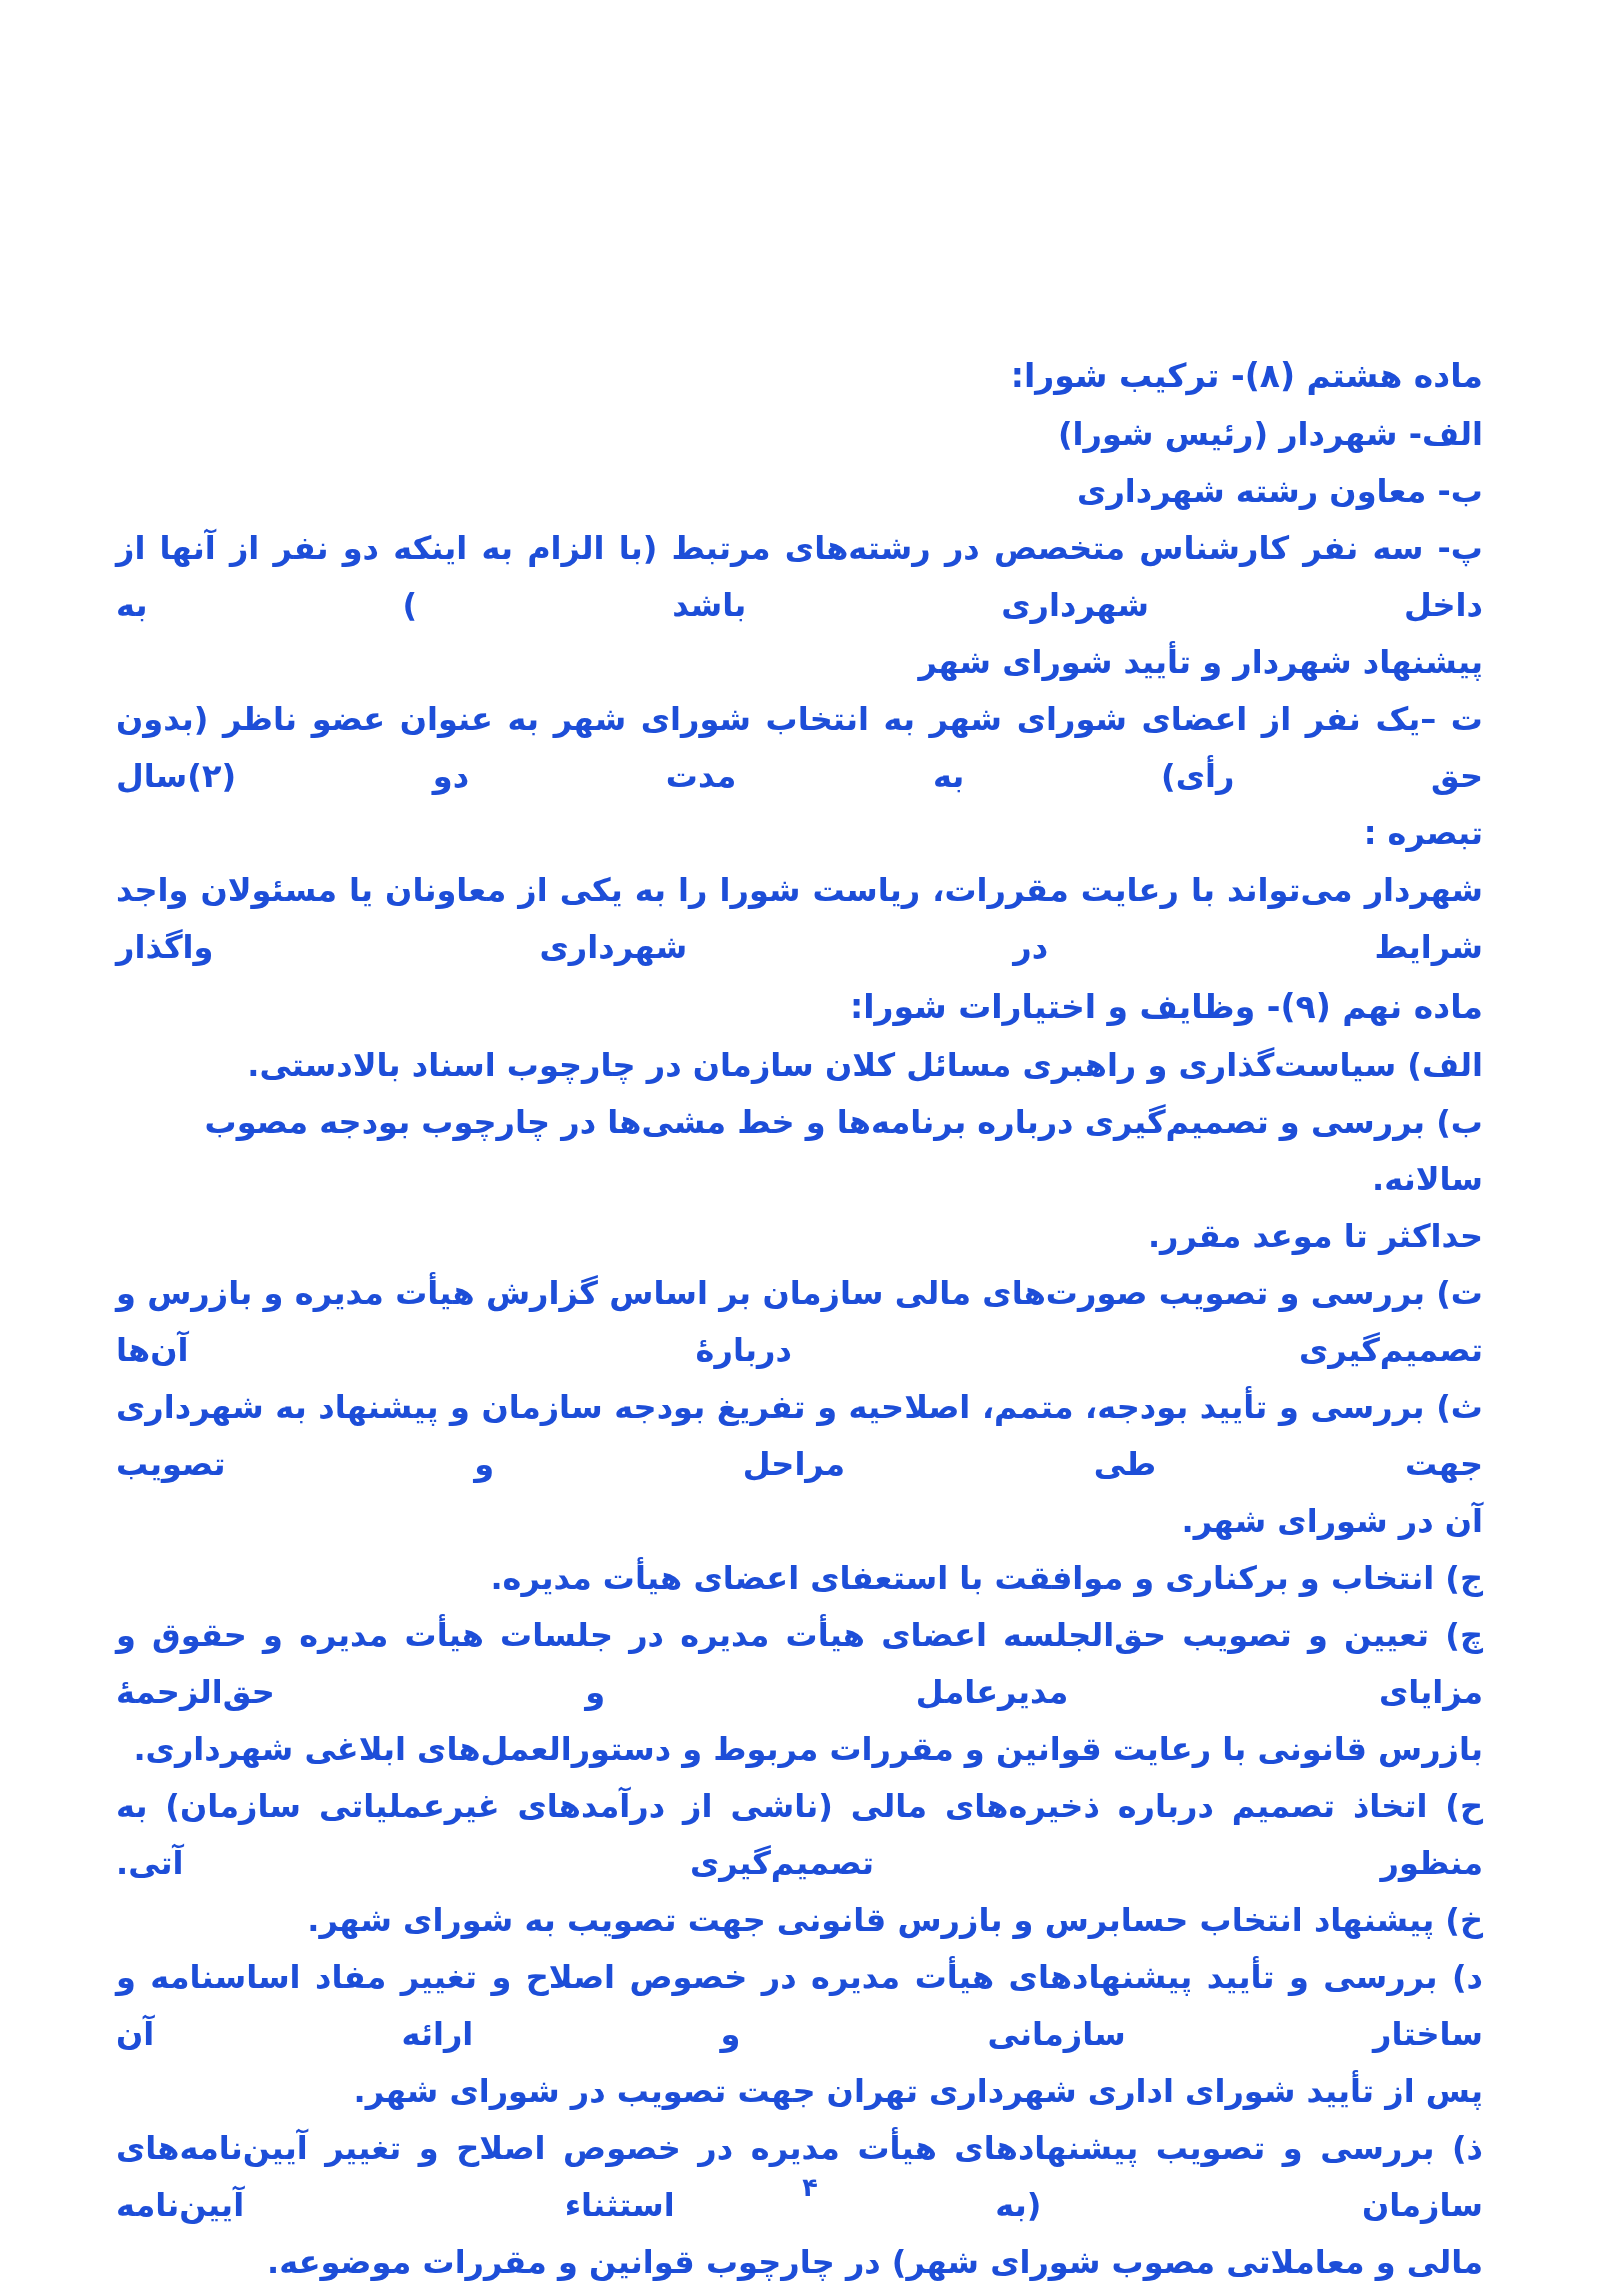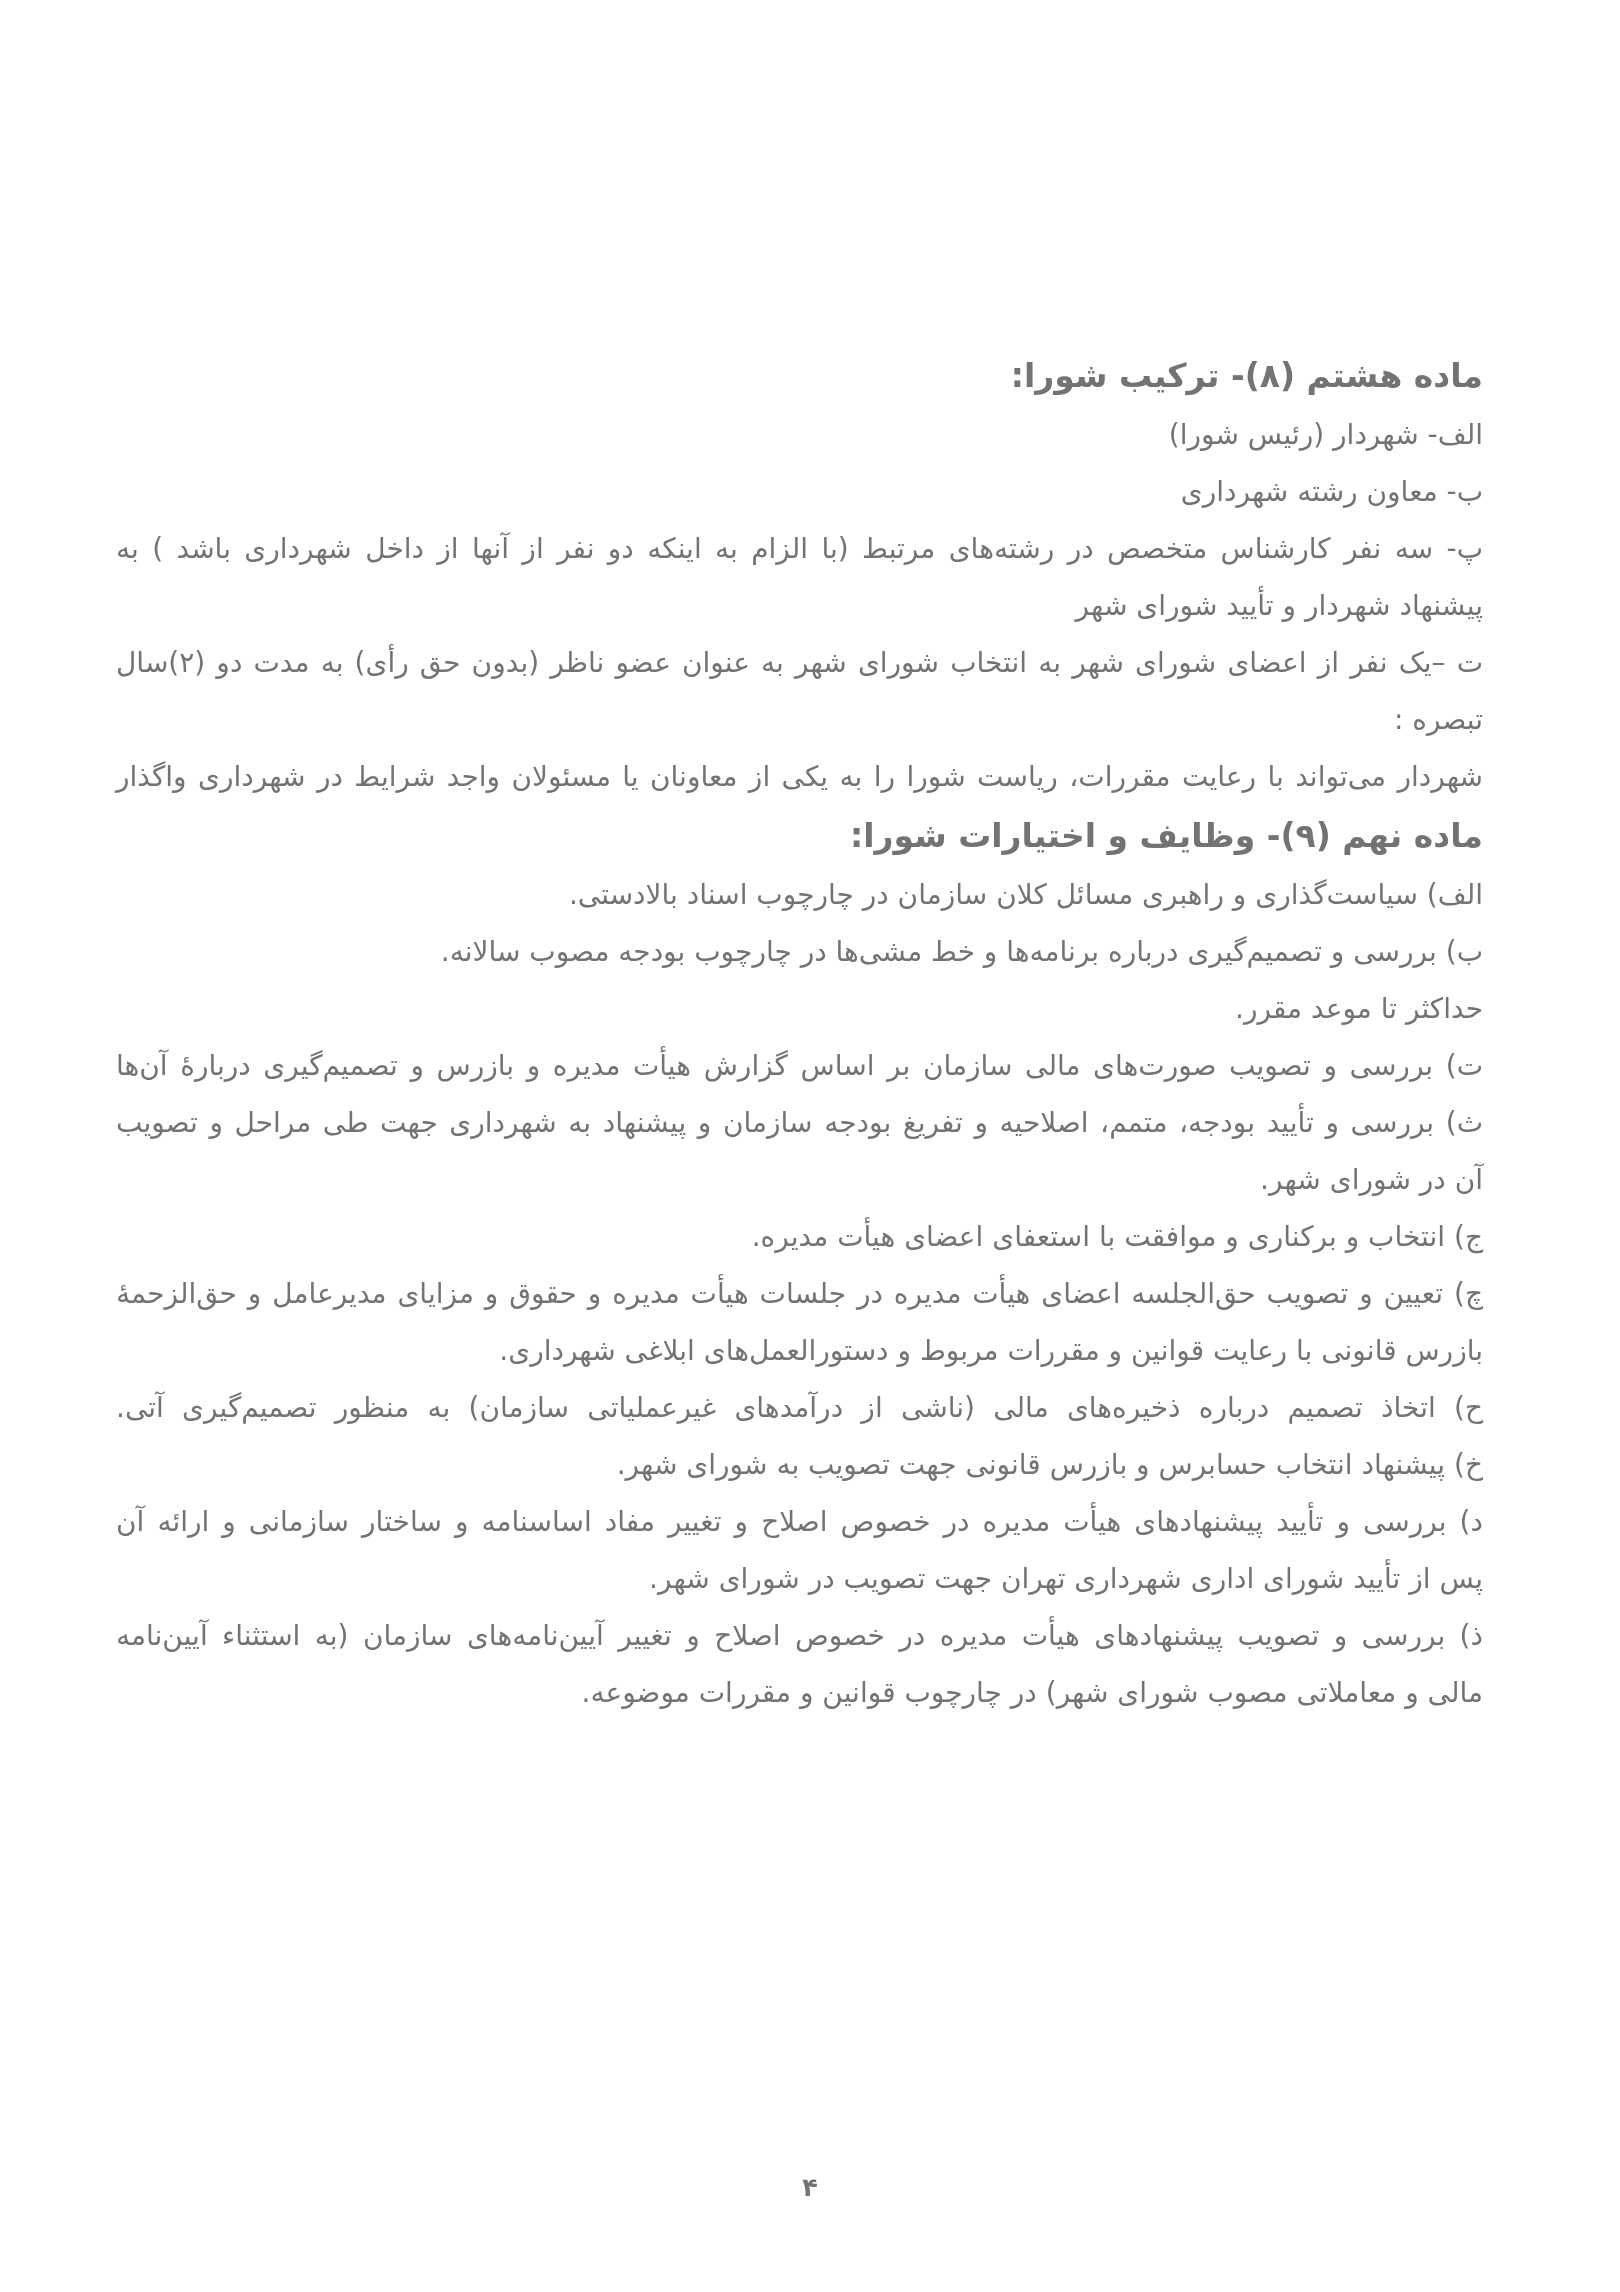--- a/index.html
+++ b/index.html
@@ -7,41 +7,41 @@
     padding: 0;
     background: #ffffff;
   }
   .page {
     position: relative;
     width: 1620px;
     height: 2293px;
     background: #ffffff;
     overflow: hidden;
     font-family: "DejaVu Sans", sans-serif;
-    color: #737373;
+    color: #1d4ed8;
   }
   .doc {
     position: absolute;
     top: 345px;
     right: 137px;
     width: 1367px;
     direction: rtl;
     unicode-bidi: embed;
   }
   .article { display: block; }
   .heading {
     font-size: 33px;
     font-weight: 700;
     line-height: 61px;
     text-align: right;
     letter-spacing: 0;
   }
   .line {
-    font-size: 28px;
-    font-weight: 400;
+    font-size: 32px;
+    font-weight: 700;
     line-height: 57px;
     text-align: right;
   }
   .line.stretch {
     text-align: justify;
     text-align-last: justify;
     text-justify: inter-word;
   }
   .footer {
     position: absolute;

